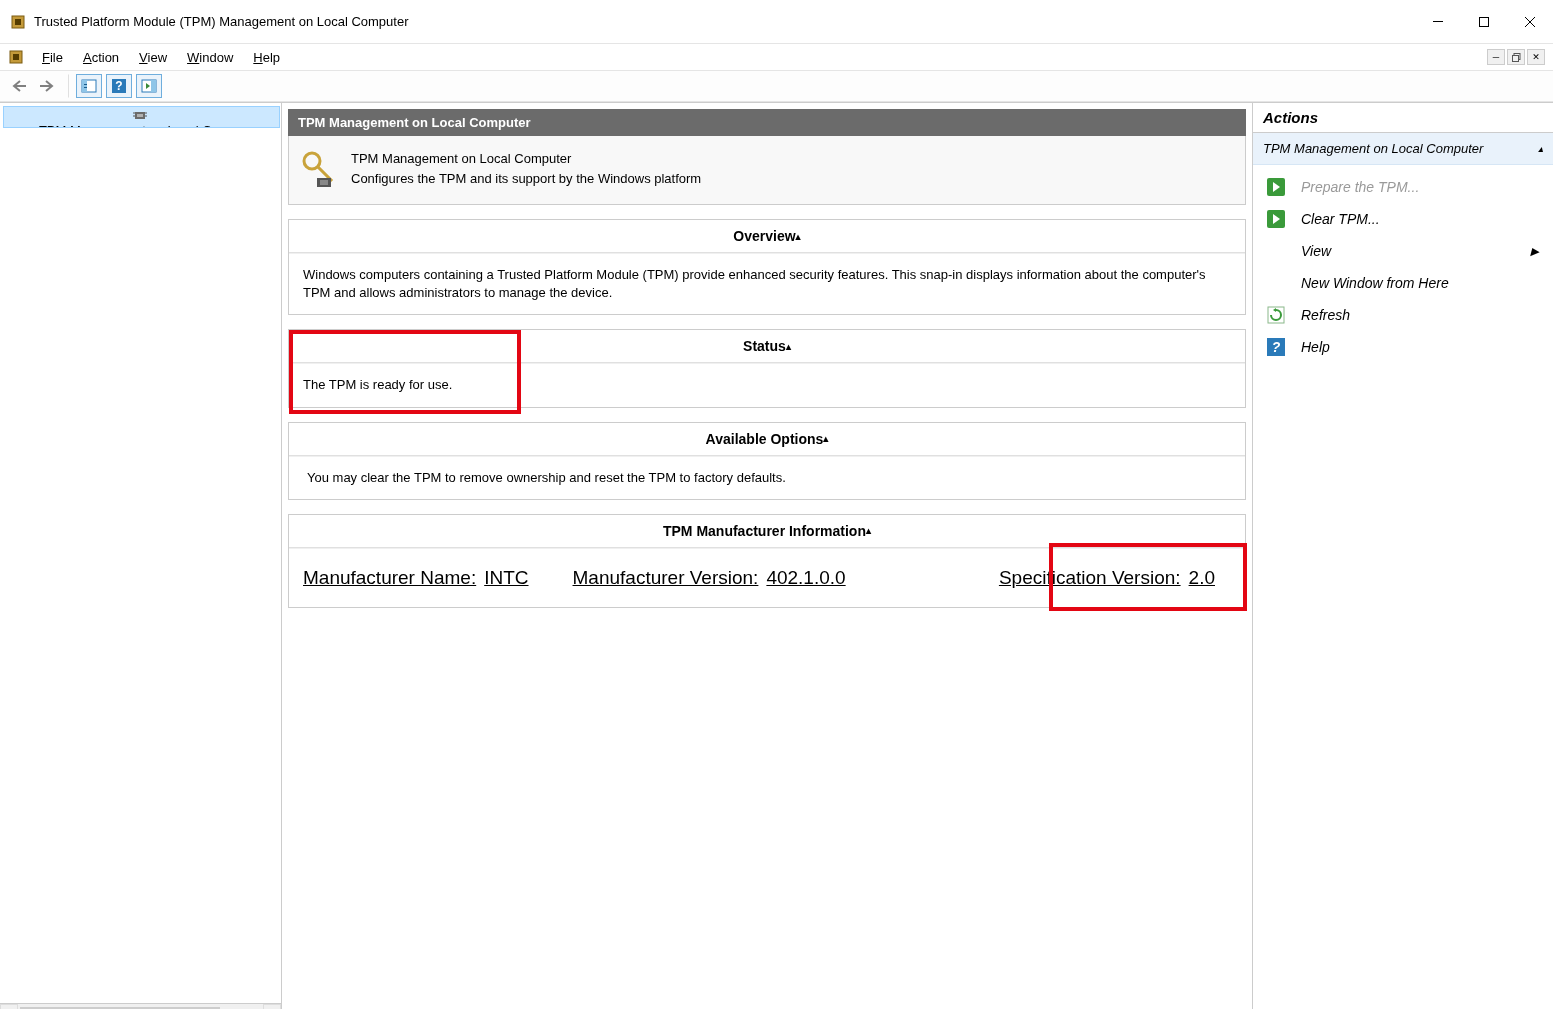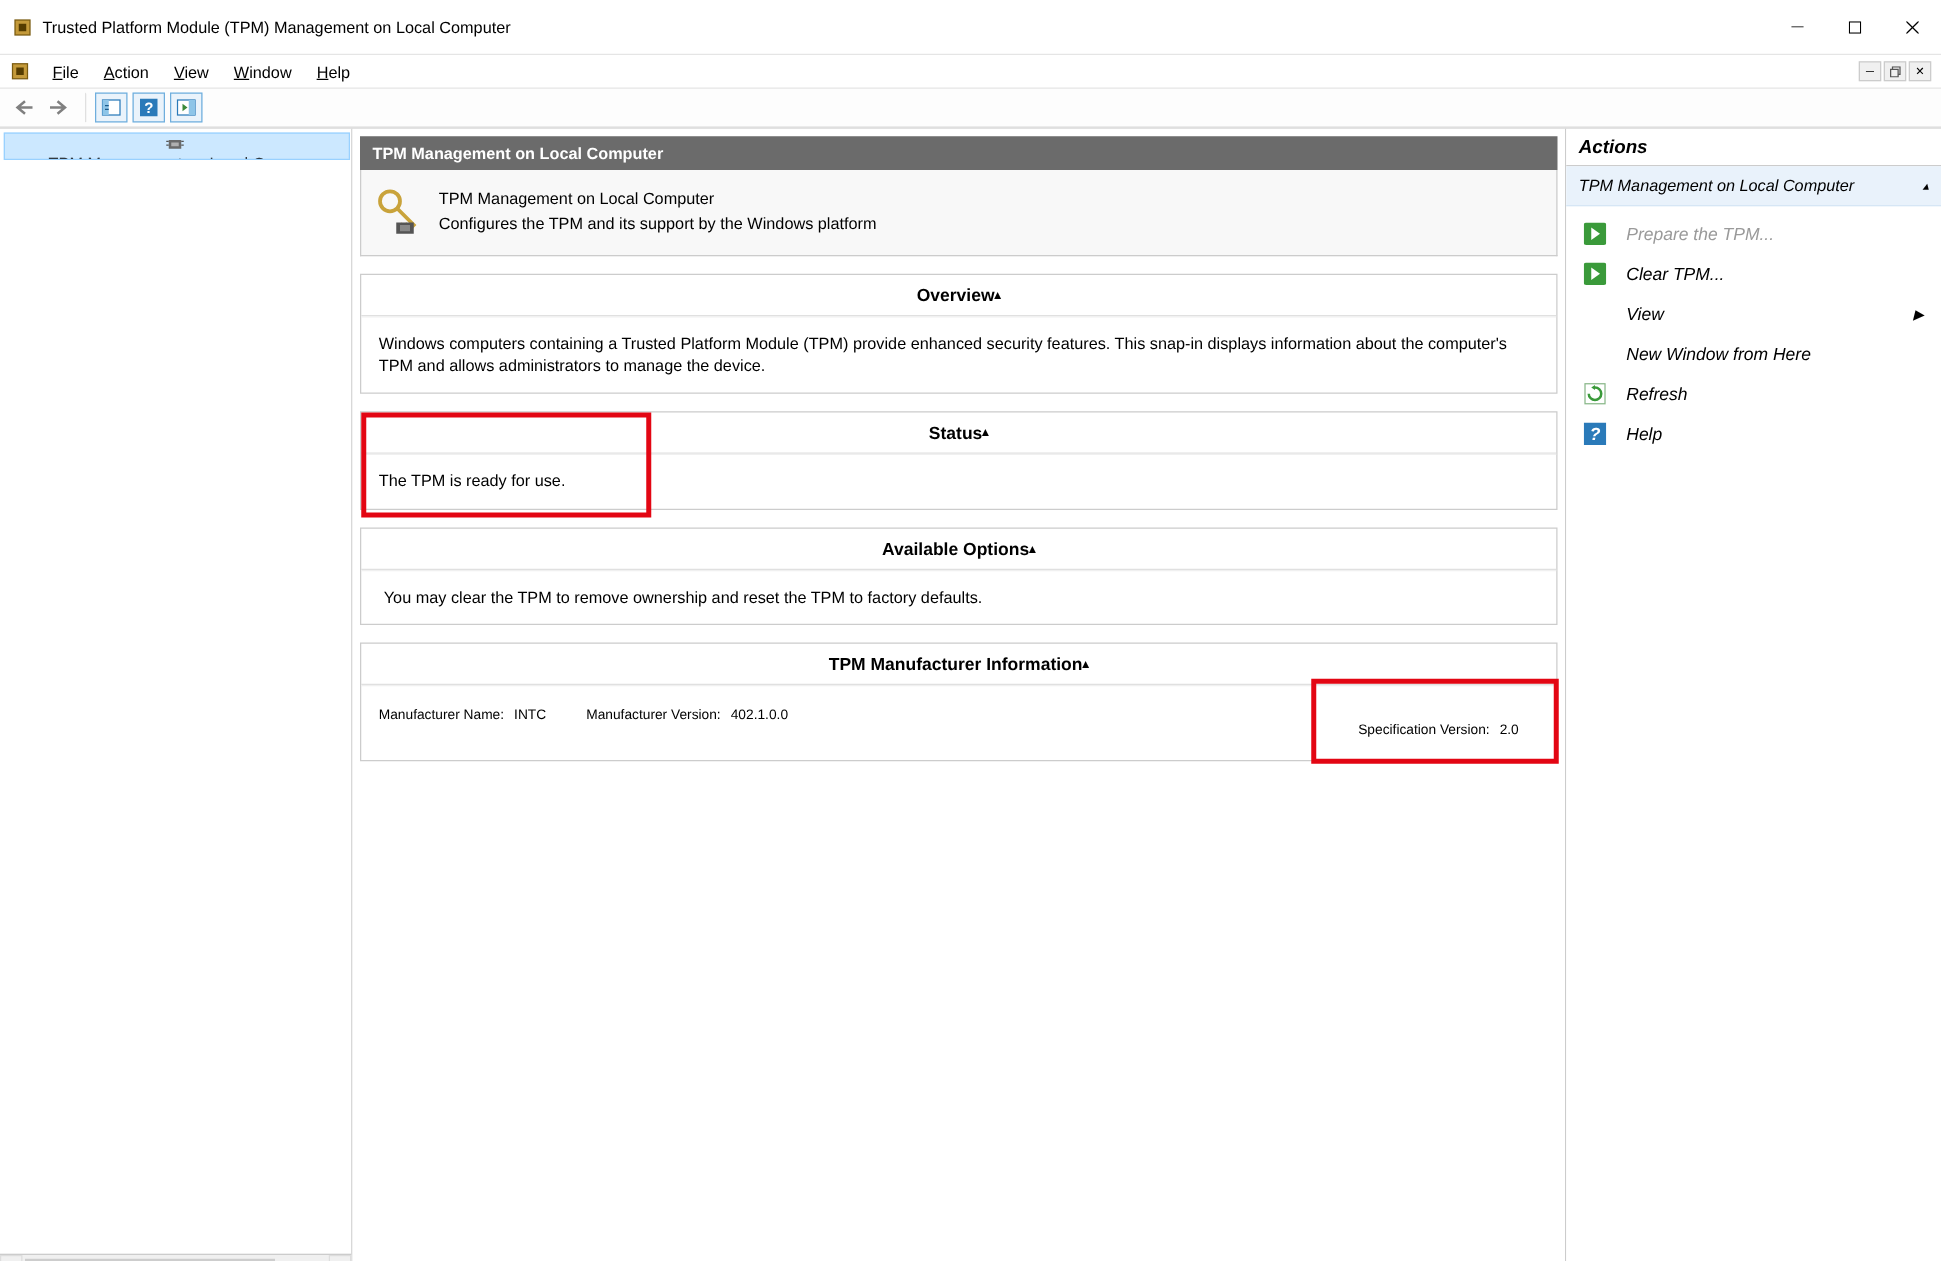--- a/index.html
+++ b/index.html
@@ -39,23 +39,23 @@
 .center-header { background: #6b6b6b; color: #fff; font-weight: bold; font-size: 13px; padding: 6px 10px; }
 .center-intro { border: 1px solid #ccc; border-top: 0; padding: 14px 12px; display: flex; gap: 14px; align-items: flex-start; background: #f8f8f8; }
 .center-intro .key-icon { width: 36px; height: 40px; flex-shrink: 0; }
 .center-intro .intro-text { font-size: 13px; line-height: 1.35; }
 .center-intro .intro-title { margin-bottom: 2px; }
 .section { border: 1px solid #ccc; margin-top: 14px; }
 .section-h { font-weight: bold; font-size: 14px; padding: 8px 14px; display: flex; align-items: center; justify-content: center; border-bottom: 1px solid #e0e0e0; }
 .section-h .chev { font-size: 10px; }
 .section-b { padding: 12px 14px; font-size: 13px; line-height: 1.4; border-top: 1px solid #f0f0f0; }
 .section-b.padmore { padding: 12px 18px; }
-.mfg-row { display: flex; gap: 32px; font-size: 11px; padding: 4px 0; }
+.mfg-row { display: flex; gap: 44px; font-size: 19px; padding: 4px 0; text-decoration: underline; }
 .mfg-row .pair { display: flex; gap: 8px; }
-.mfg-row .pair.last { margin-left: auto; padding-right: 16px; margin-top: 12px; }
+.mfg-row .pair.last { margin-left: auto; padding-right: 16px; }
 
 .redbox1 { position: absolute; border: 4px solid #e30613; pointer-events: none; }
 .redbox-status { top: 0; left: 0; width: 232px; height: 84px; }
 .section.status-wrap { position: relative; }
 .redbox-spec { top: -6px; right: -2px; width: 198px; height: 68px; }
 
 .pane-right { width: 300px; background: #fff; display: flex; flex-direction: column; font-style: italic; }
 .actions-h { font-weight: bold; font-size: 15px; padding: 6px 10px; border-bottom: 1px solid #ccc; }
 .actions-sub { background: #e9f2fb; font-size: 13px; padding: 8px 10px; display: flex; align-items: center; justify-content: space-between; border-bottom: 1px solid #d6e6f5; }
 .actions-sub .chev { font-size: 10px; }

